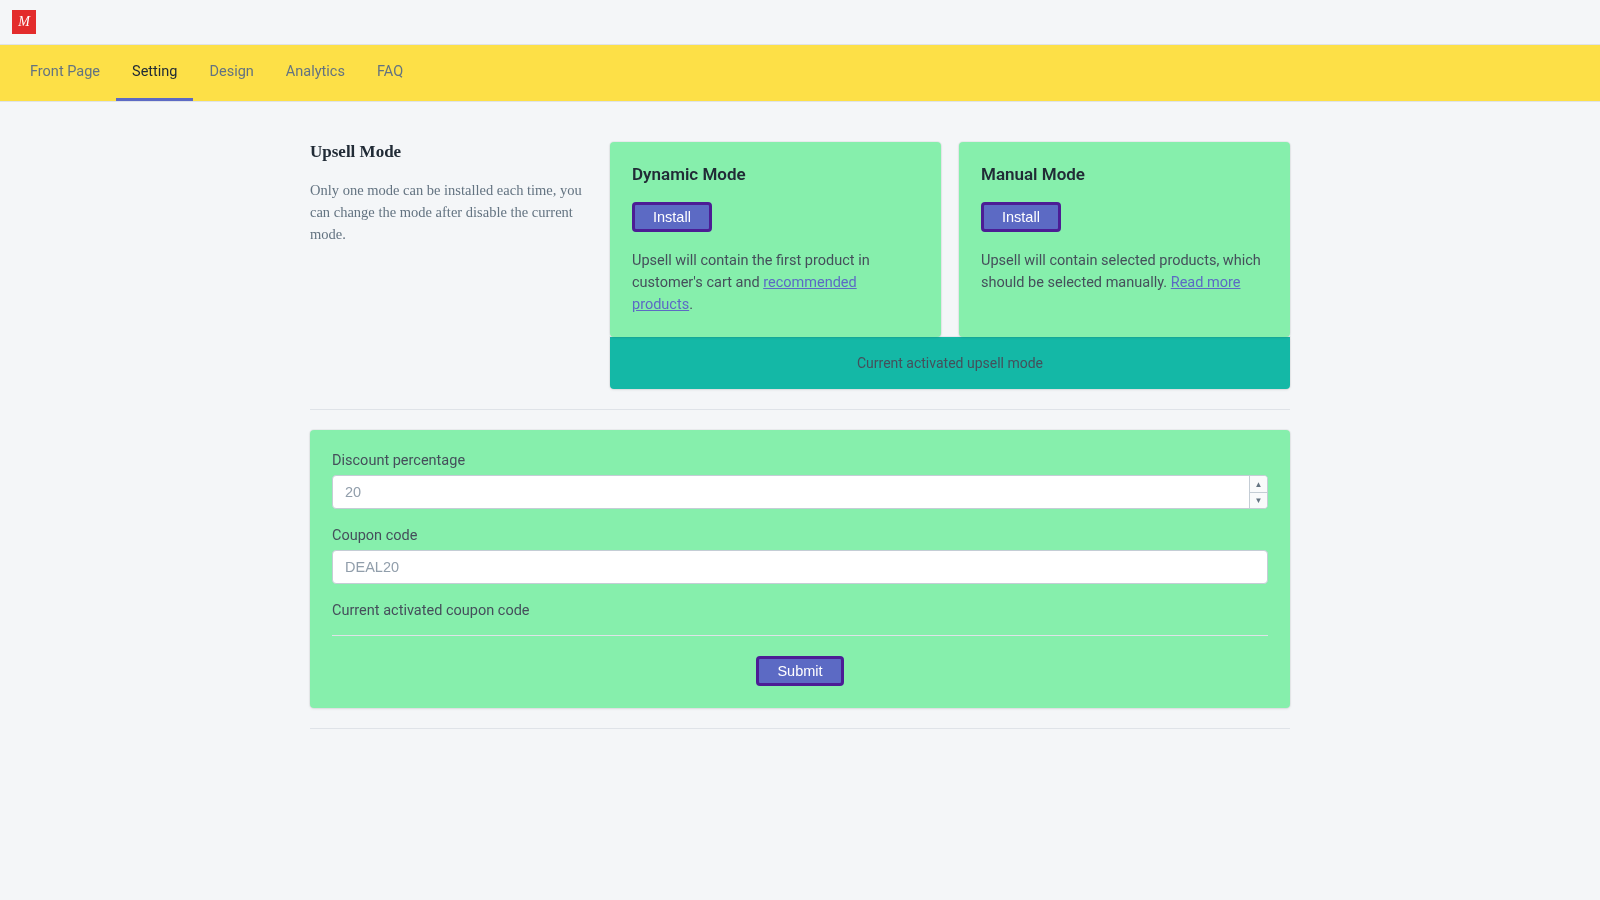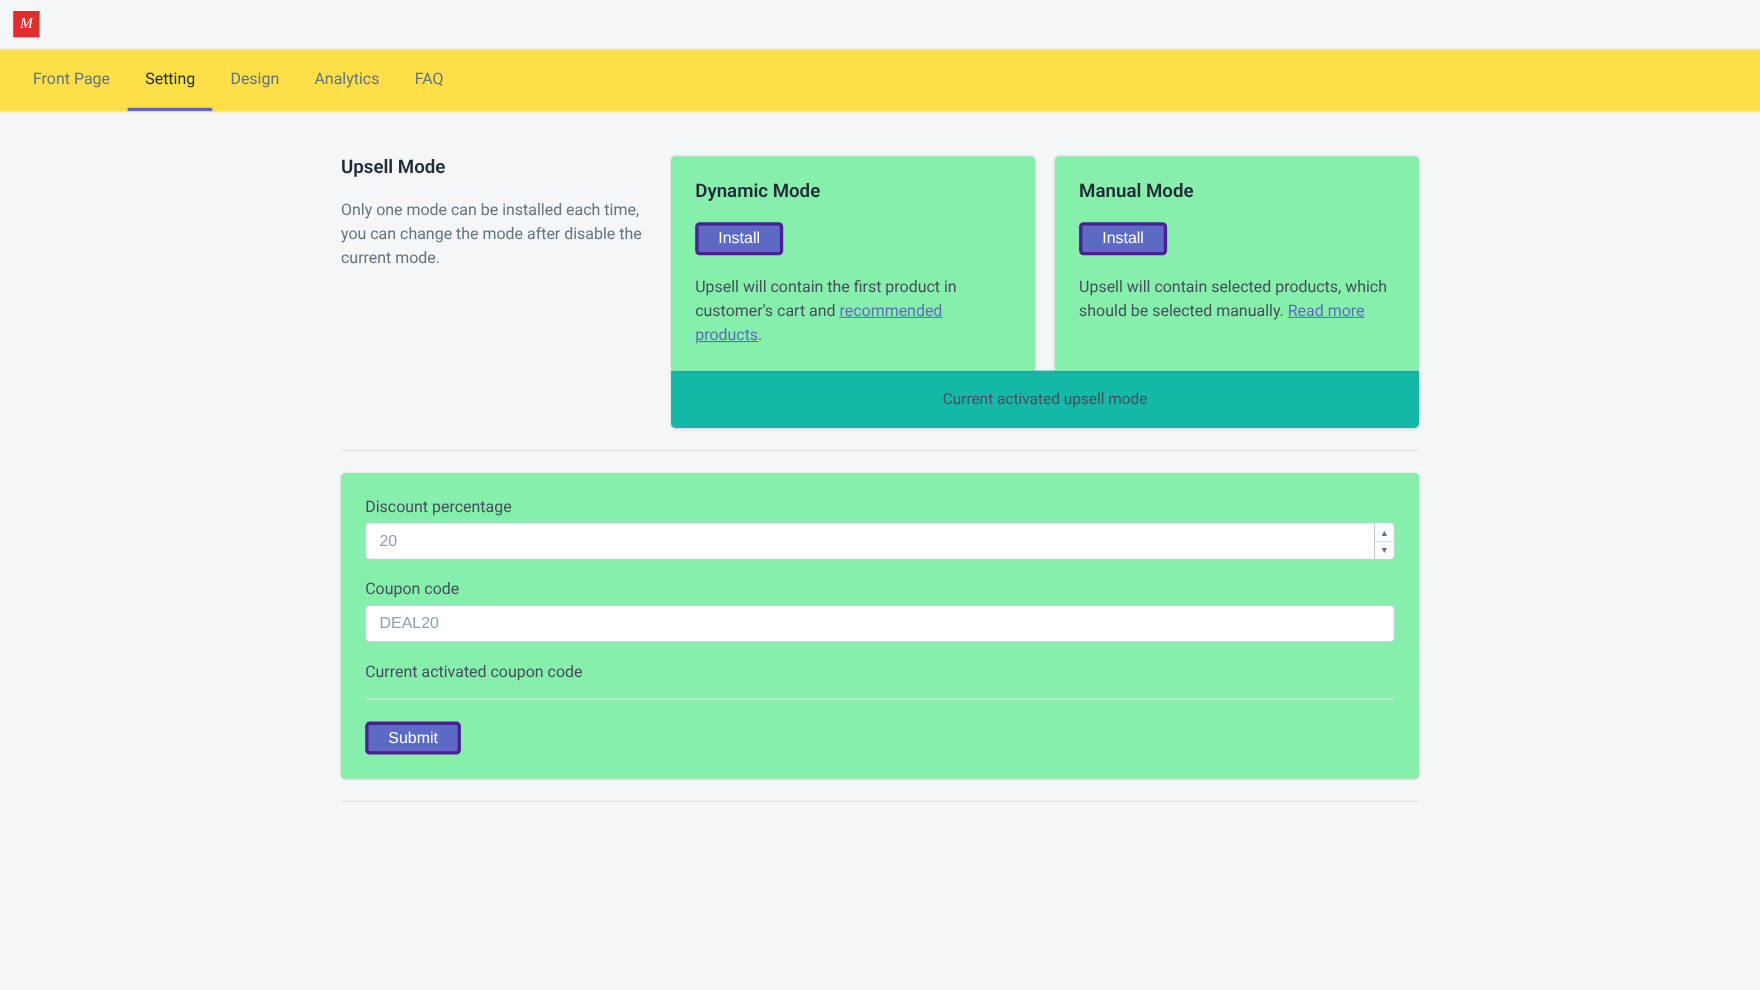--- a/index.html
+++ b/index.html
@@ -52,20 +52,21 @@
       margin: 0 auto;
     }
     .section {
       display: flex;
       padding: 20px 0;
       border-bottom: 1px solid #dfe3e8;
     }
     .section-left {
       flex: 0 0 300px;
       padding-right: 24px;
+      font-family: Liberation Serif, serif;
     }
     .section-right {
       flex: 1;
     }
     .section-title {
       font-size: 17px;
       font-weight: 600;
       color: #212b36;
       margin-bottom: 18px;
     }
@@ -175,21 +176,21 @@
     }
     .spin-btn:last-child { border-bottom-right-radius: 3px; }
     .status-line {
       font-size: 14.5px;
       color: #454f5b;
       padding-bottom: 16px;
       border-bottom: 1px solid #dfe3e8;
     }
     .form-actions {
       display: flex;
-      justify-content: flex-start;
+      justify-content: center;
       margin-top: 20px;
     }
     input::placeholder { color: #919eab; }
   </style>
 </head>
 <body>
 
 <div class="top-bar">
   <div class="logo">
     <span>M</span>

